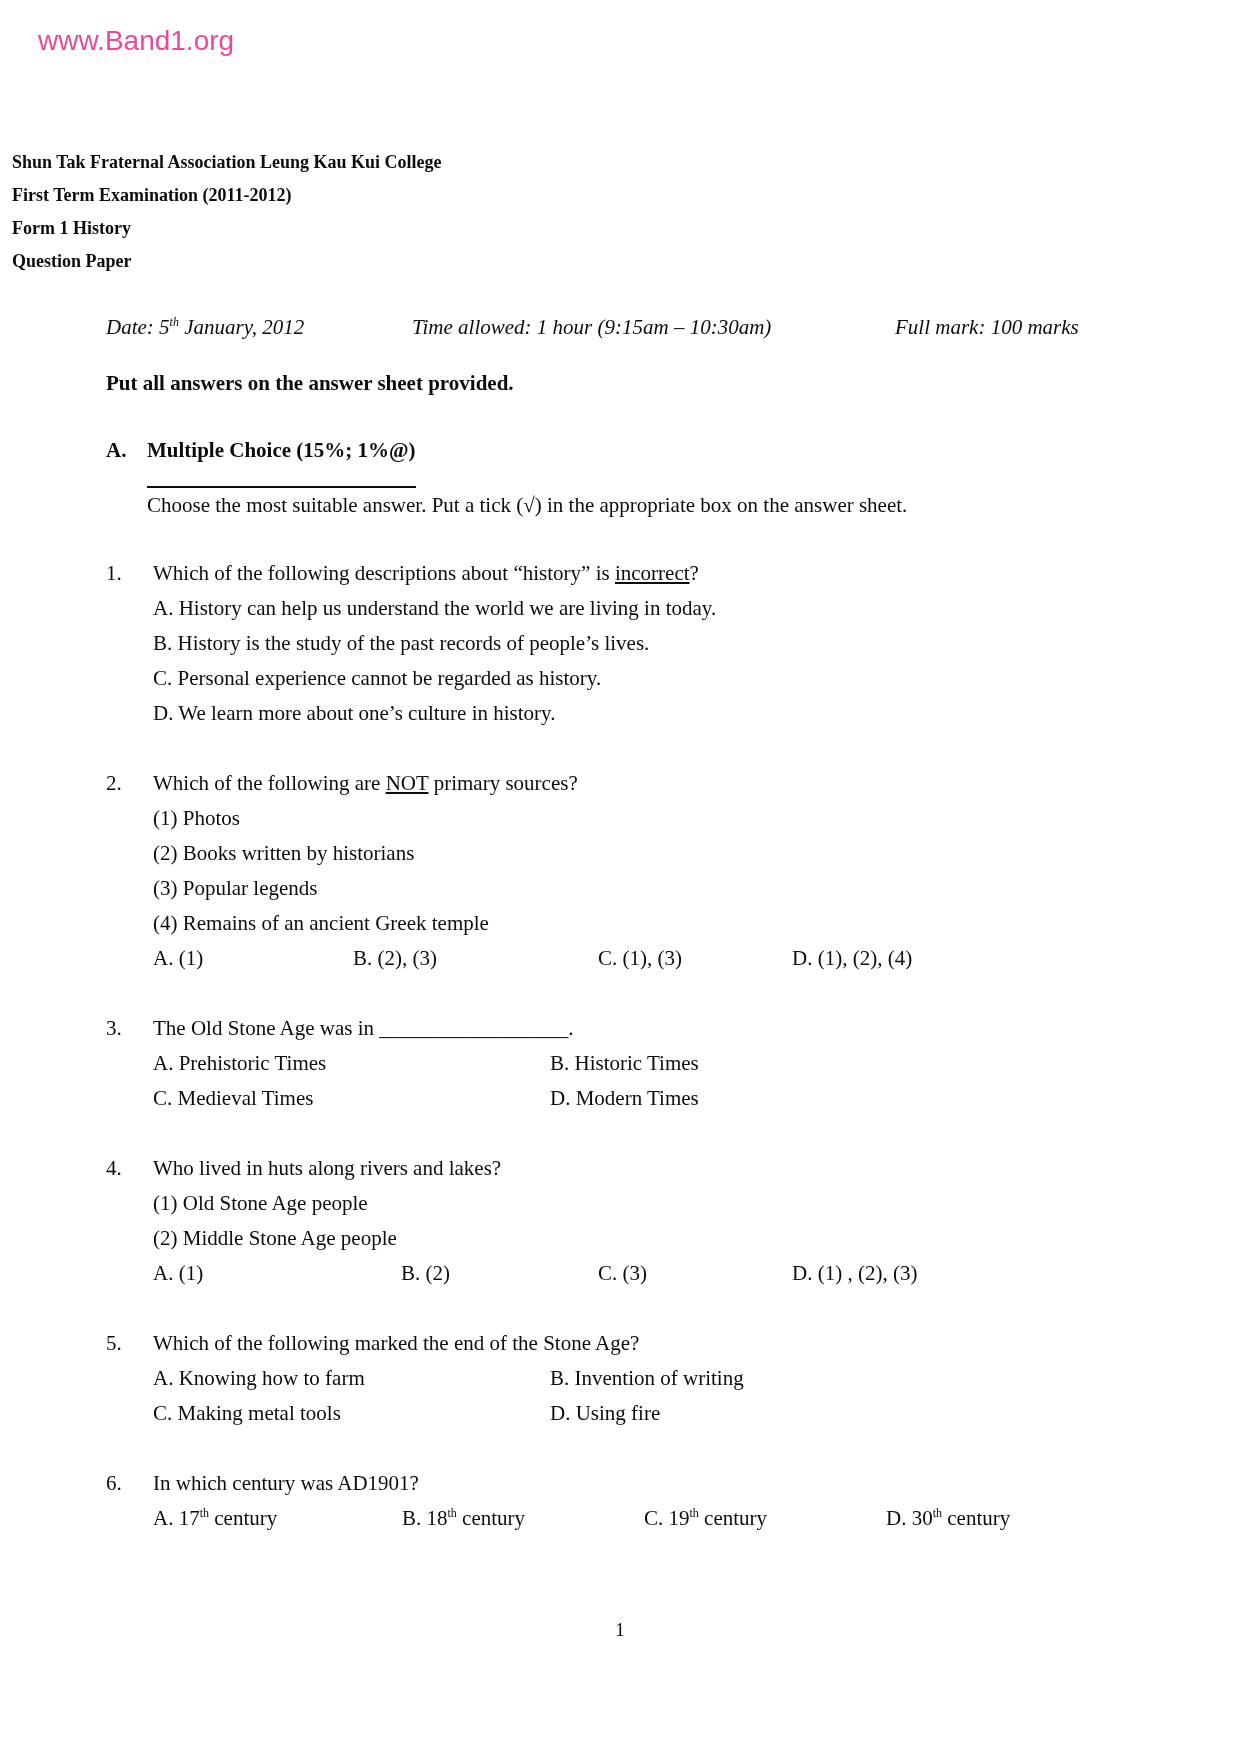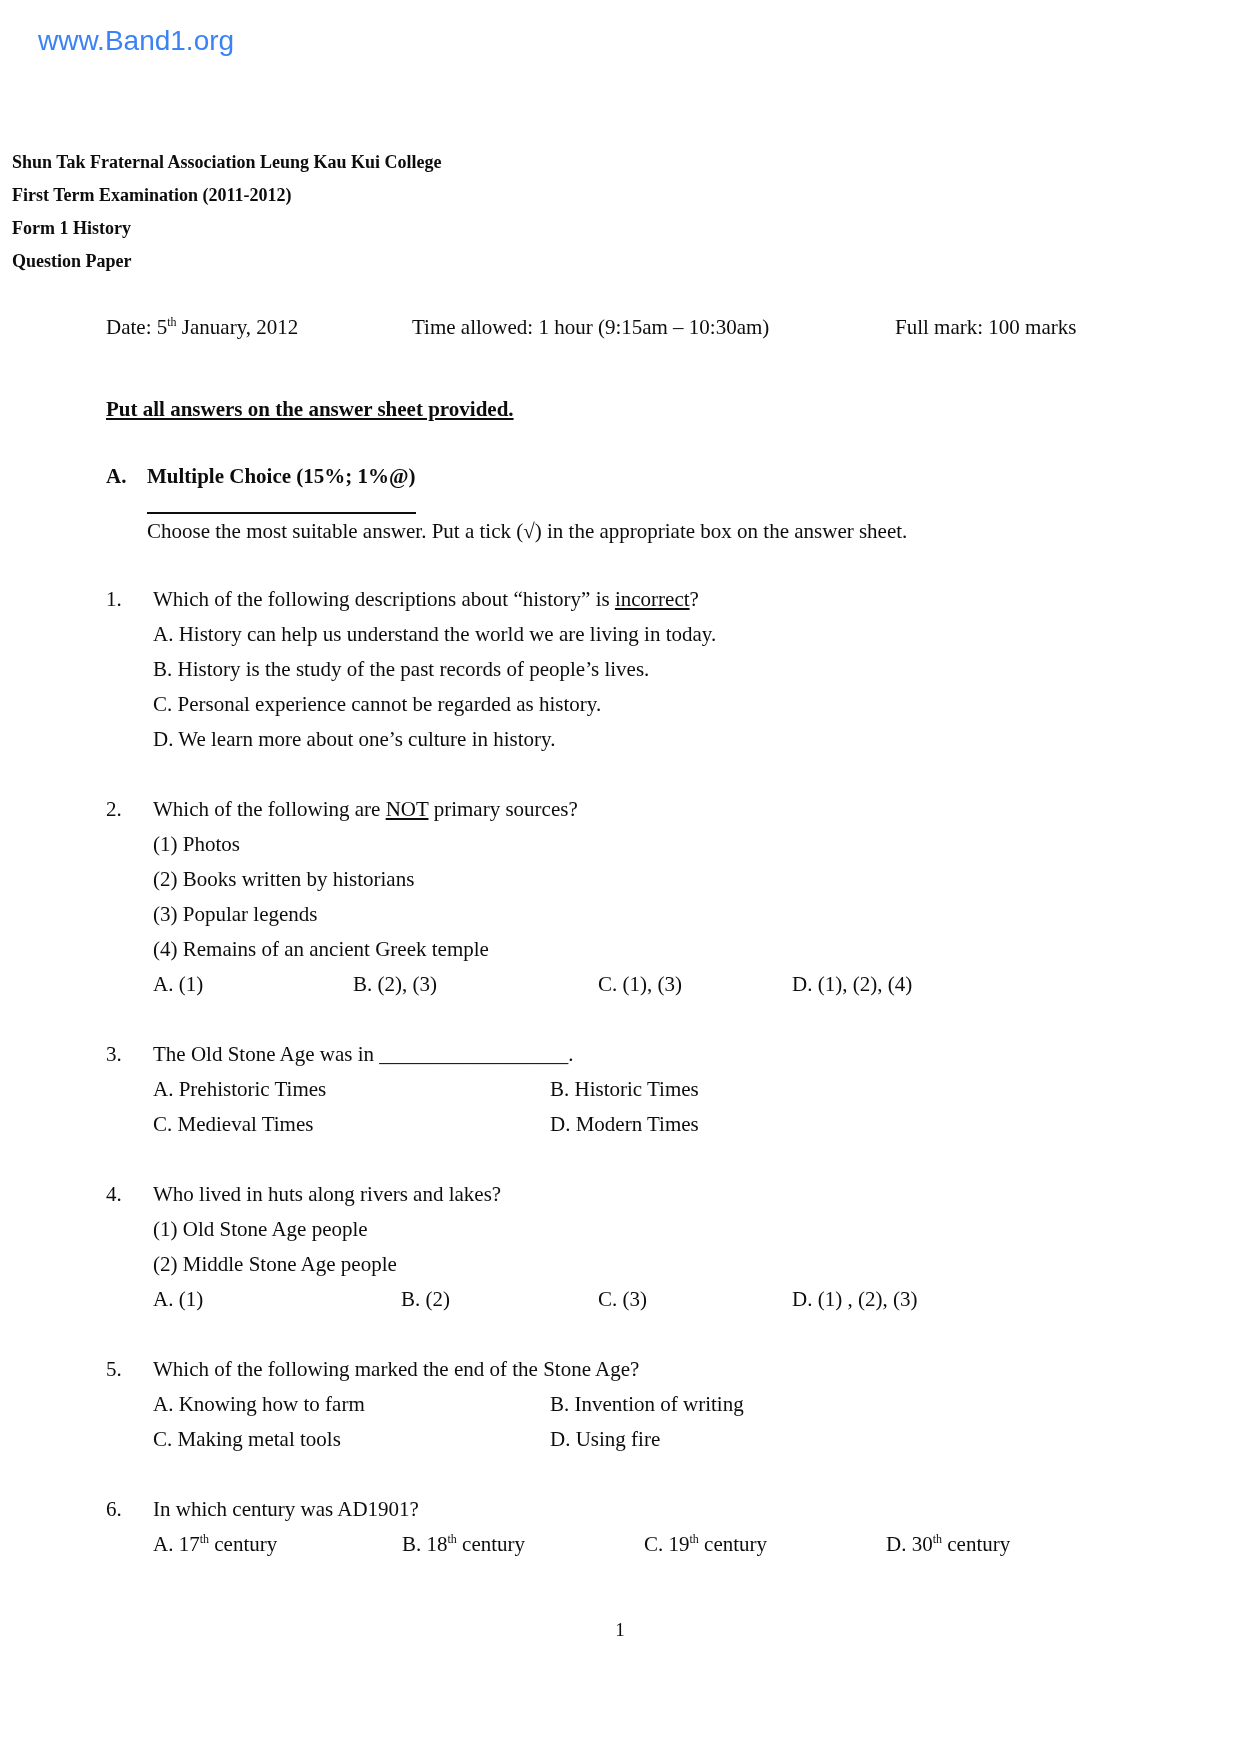--- a/index.html
+++ b/index.html
@@ -17,53 +17,53 @@
     font-size: 21px;
     line-height: 35px;
   }
   .watermark {
     position: absolute;
     top: 24px;
     left: 38px;
     font-family: "Liberation Sans", "DejaVu Sans", sans-serif;
     font-size: 28px;
     line-height: 34px;
-    color: #3b82f6;
+    color: #ec4899;
   }
   .header {
     position: absolute;
     top: 146px;
     left: 0;
     width: 100%;
     font-weight: bold;
     font-size: 18px;
     line-height: 33px;
     margin-left: 12px;
   }
   .content {
     position: absolute;
     top: 310px;
     left: 106px;
     width: 1010px;
   }
   .info-row {
     position: relative;
     height: 35px;
+    font-style: italic;
   }
   .info-time   { position: absolute; left: 306px; top: 0; }
   .info-marks  { position: absolute; left: 789px; top: 0; }
   sup {
     font-size: 12px;
     line-height: 0;
     vertical-align: super;
   }
   .instruction {
-    margin-top: 47px;
+    margin-top: 21px;
     font-weight: bold;
-    text-decoration: underline;
   }
   .section-head {
     margin-top: 32px;
     display: flex;
     font-weight: bold;
   }
   .sec-label { width: 41px; flex: none; }
   .sec-title {
     border-bottom: 2.5px solid #0d0d0d;
     padding-bottom: 18px;

